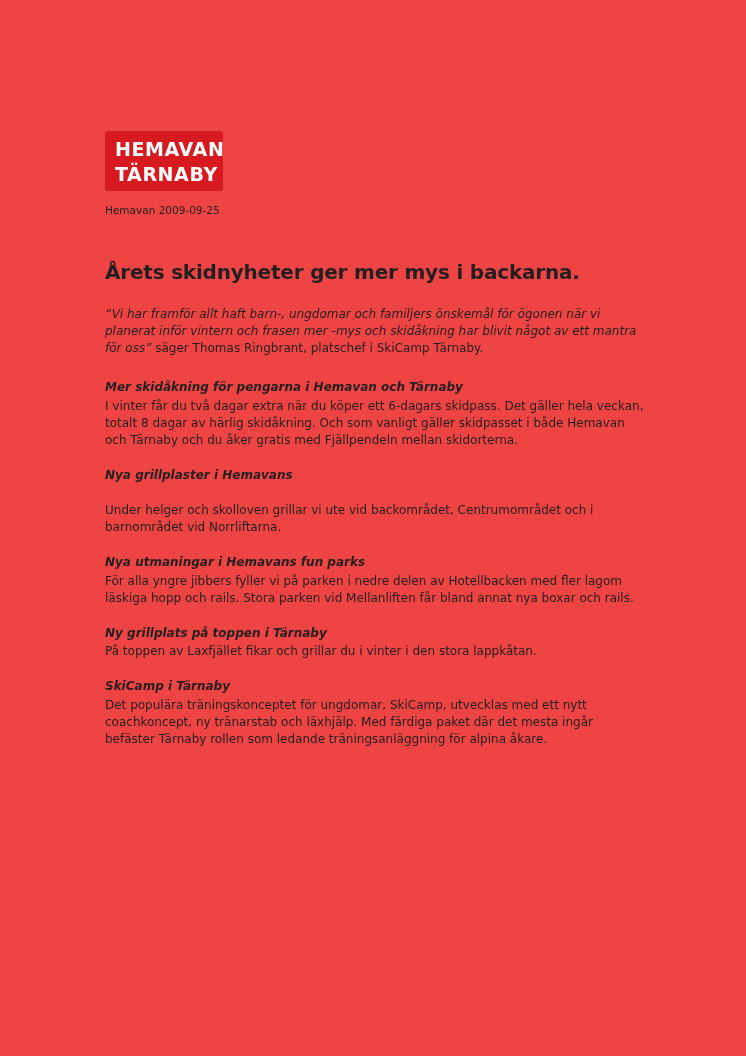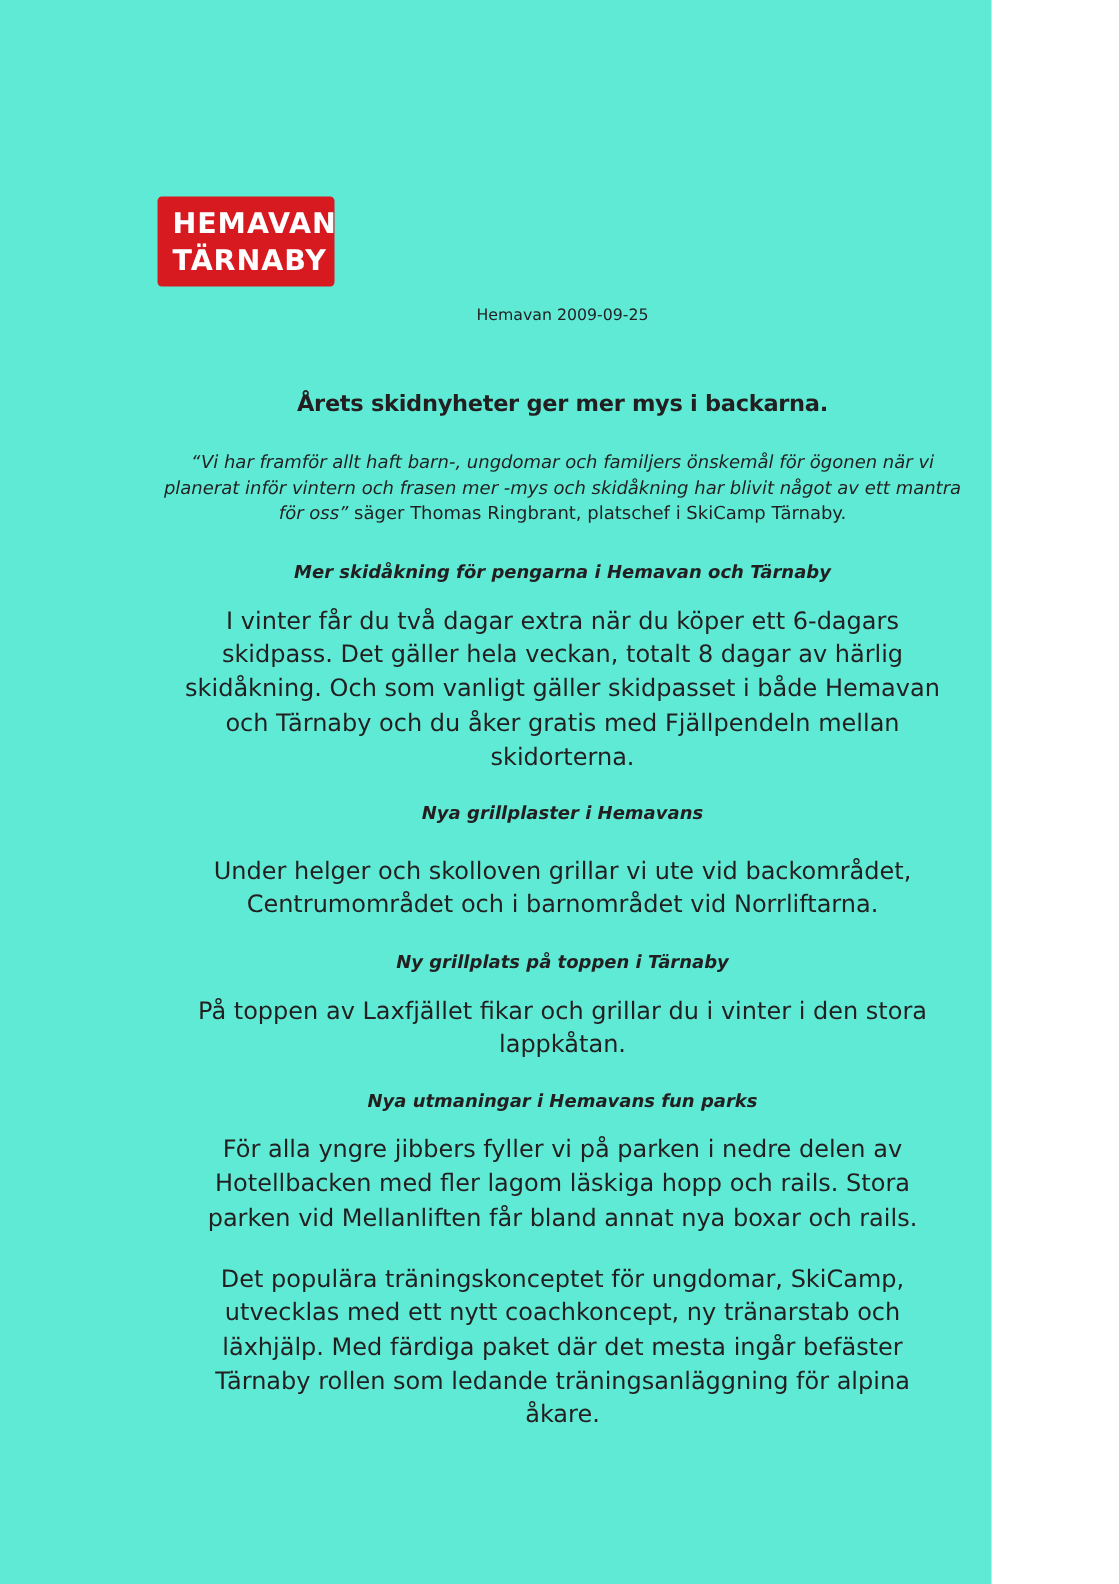--- a/index.html
+++ b/index.html
@@ -10,24 +10,23 @@
   }
   body {
     width: 746px;
     height: 1056px;
     font-family: "DejaVu Sans", sans-serif;
     color: #231f20;
     overflow: hidden;
   }
   .page {
     position: relative;
-    width: 661px;
+    width: 746px;
     height: 1056px;
-    background: #5eead4;
-    text-align: center;
+    background: #ef4444;
   }
   .content {
     position: absolute;
     left: 105px;
     top: 131px;
     width: 540px;
   }
   
   .logo {
     width: 118px;
@@ -57,21 +56,21 @@
   }
   
   .meta {
     font-size: 10.5px;
     line-height: 1.45;
     color: #231f20;
     margin-bottom: 42px;
   }
   
   h1.headline {
-    font-size: 15px;
+    font-size: 20px;
     font-weight: bold;
     line-height: 1.2;
     margin: 0 0 22px 0;
     letter-spacing: -0.2px;
   }
   
   .quote {
     font-size: 12px;
     line-height: 1.42;
     margin: 0 0 22px 0;
@@ -82,23 +81,23 @@
   
   .section { margin-bottom: 18px; }
   .section h2 {
     font-size: 12px;
     font-weight: bold;
     margin: 0 0 1px 0;
     line-height: 1.45;
     font-style: italic;
   }
   .section p {
-    font-size: 16px;
+    font-size: 12px;
     line-height: 1.42;
-    margin: 12px;
+    margin: 0;
   }
 </style>
 </head>
 <body>
 
 <div class="page">
   <div class="content">
 
     <div class="logo">
       <div class="logo-line">HEMAVAN</div>
@@ -123,27 +122,28 @@
 
     <div class="section">
       <h2>Nya grillplaster i Hemavans</h2>
     </div>
 
     <div class="section">
       <p>Under helger och skolloven grillar vi ute vid backområdet, Centrumområdet och i barnområdet vid Norrliftarna.</p>
     </div>
 
     <div class="section">
+      <h2>Nya utmaningar i Hemavans fun parks</h2>
+      <p>För alla yngre jibbers fyller vi på parken i nedre delen av Hotellbacken med fler lagom läskiga hopp och rails. Stora parken vid Mellanliften får bland annat nya boxar och rails.</p>
+    </div>
+
+    <div class="section">
       <h2>Ny grillplats på toppen i Tärnaby</h2>
       <p>På toppen av Laxfjället fikar och grillar du i vinter i den stora lappkåtan.</p>
     </div>
 
     <div class="section">
-      <h2>Nya utmaningar i Hemavans fun parks</h2>
-      <p>För alla yngre jibbers fyller vi på parken i nedre delen av Hotellbacken med fler lagom läskiga hopp och rails. Stora parken vid Mellanliften får bland annat nya boxar och rails.</p>
-    </div>
-
-    <div class="section">
+      <h2>SkiCamp i Tärnaby</h2>
       <p>Det populära träningskonceptet för ungdomar, SkiCamp, utvecklas med ett nytt coachkoncept, ny tränarstab och läxhjälp. Med färdiga paket där det mesta ingår befäster Tärnaby rollen som ledande träningsanläggning för alpina åkare.</p>
     </div>
 
   </div>
 </div>
 
 </body></html>

